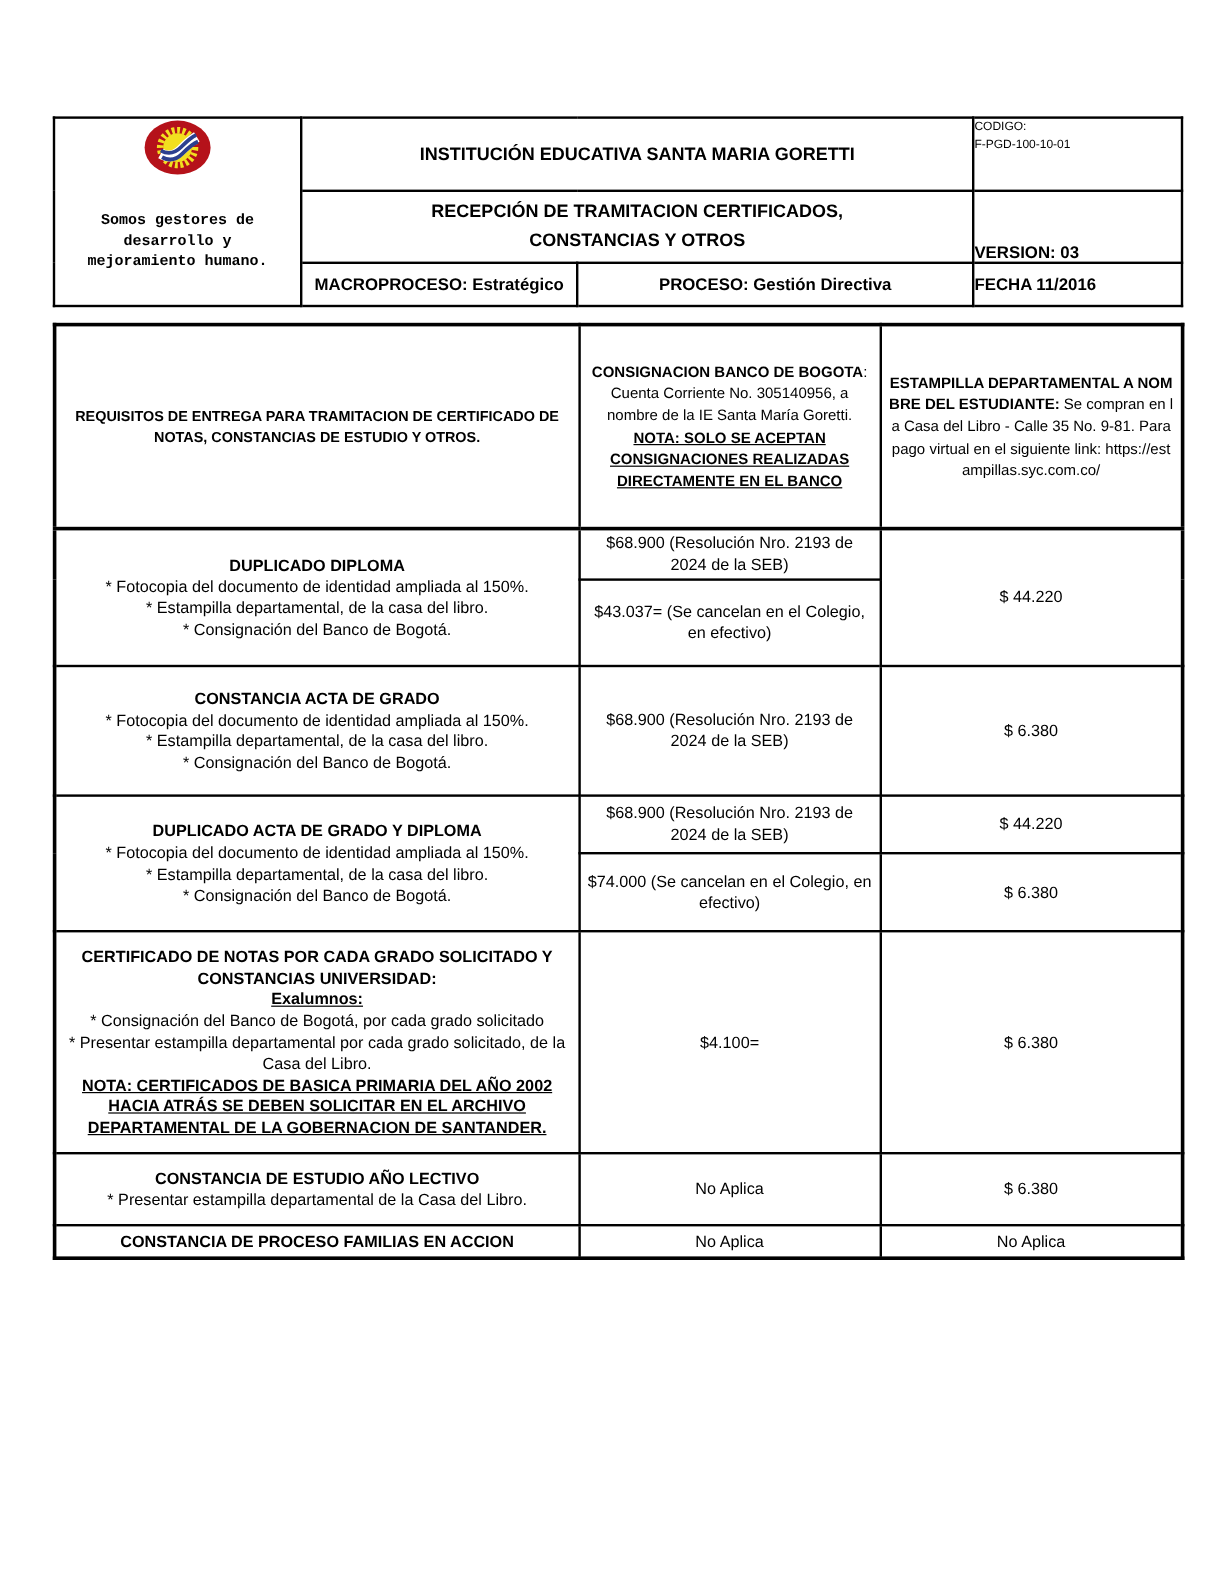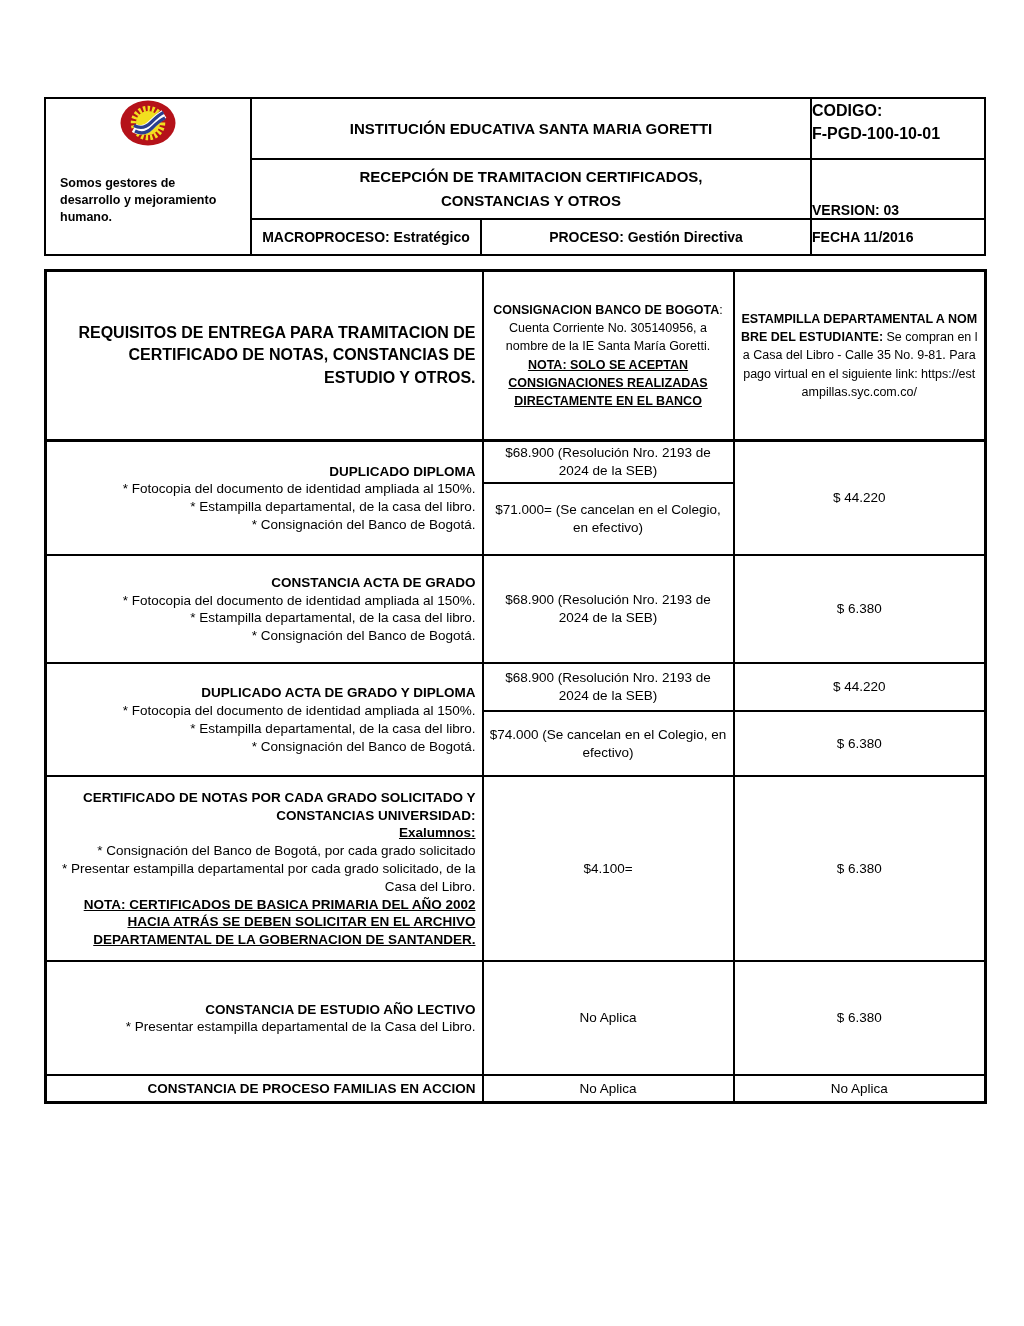--- a/index.html
+++ b/index.html
@@ -11,35 +11,35 @@
   }
   .page { position:relative; width:1024px; height:1326px; background:#fff; }
 
   table { border-collapse:collapse; table-layout:fixed; }
   td { border:2px solid #000; vertical-align:middle; overflow:hidden; }
 
   
   .hdr { position:absolute; left:44px; top:97px; width:940px; border:2px solid #000; }
   .hdr td { padding:0; }
   .logo-cell { text-align:center; vertical-align:top; padding-top:8px; }
-  .slogan { font-weight:bold; font-size:12.5px; line-height:1.35; margin-top:24px; padding:0 14px; text-align:left; }
+  .slogan { font-weight:bold; font-size:12.5px; line-height:1.35; margin-top:24px; padding:0 14px; text-align:center;font-family:Liberation Mono, monospace; }
   .title-cell { font-weight:bold; font-size:15px; text-align:center; }
-  .code-cell { vertical-align:top; font-weight:bold; font-size:16px; padding:3px 6px; line-height:1.45; }
+  .code-cell { vertical-align:top; font-weight:normal; font-size:10px; padding:3px 6px; line-height:1.45; }
   .sub-cell { font-weight:bold; font-size:15px; text-align:center; line-height:1.6; }
   .ver-cell { vertical-align:bottom; font-weight:bold; font-size:14px; padding:2px 6px; }
   .mp-cell, .pr-cell { font-weight:bold; font-size:14px; text-align:center; }
   .fe-cell { font-weight:bold; font-size:14px; padding:0 6px; }
 
   
   .main { position:absolute; left:44px; top:269px; width:940px; border:3px solid #000; }
   .main td { padding:2px 6px; }
   .main .thead td { border-bottom:3px solid #000; }
-  .c1h { font-weight:bold; font-size:16px; text-align:right; line-height:1.4; padding:0 8px; }
+  .c1h { font-weight:bold; font-size:12px; text-align:center; line-height:1.4; padding:0 8px; }
   .c2h, .c3h { font-size:12.5px; text-align:center; line-height:1.45; padding:0 4px; }
-  .req { font-size:13.5px; line-height:1.32; text-align:right; padding:4px 8px; }
+  .req { font-size:13.5px; line-height:1.32; text-align:center; padding:4px 8px; }
   .req .t { font-weight:bold; }
   .money { font-size:13.5px; text-align:center; line-height:1.35; }
   .b { font-weight:bold; }
   .u { text-decoration:underline; }
   .url { word-break:break-all; }
 </style>
 </head>
 <body>
 
 <div class="page">
@@ -103,21 +103,21 @@
       <td class="req" rowspan="2">
         <div class="t">DUPLICADO  DIPLOMA</div>
         <div>* Fotocopia del documento de identidad ampliada al 150%.</div>
         <div>* Estampilla departamental, de la casa del libro.</div>
         <div>* Consignación del Banco de Bogotá.</div>
       </td>
       <td class="money">$68.900 (Resolución Nro. 2193 de 2024 de la SEB)</td>
       <td class="money" rowspan="2">$ 44.220</td>
     </tr>
     <tr style="height:72px">
-      <td class="money">$71.000= (Se cancelan en el Colegio, en efectivo)</td>
+      <td class="money">$43.037= (Se cancelan en el Colegio, en efectivo)</td>
     </tr>
 
     <tr style="height:108px">
       <td class="req">
         <div class="t">CONSTANCIA ACTA DE GRADO</div>
         <div>* Fotocopia del documento de identidad ampliada al 150%.</div>
         <div>* Estampilla departamental, de la casa del libro.</div>
         <div>* Consignación del Banco de Bogotá.</div>
       </td>
       <td class="money">$68.900 (Resolución Nro. 2193 de 2024 de la SEB)</td>
@@ -144,21 +144,21 @@
         <div class="t">CERTIFICADO DE NOTAS POR CADA GRADO SOLICITADO Y CONSTANCIAS UNIVERSIDAD:</div>
         <div class="t u">Exalumnos:</div>
         <div>* Consignación del Banco de Bogotá, por cada grado solicitado</div>
         <div>* Presentar estampilla departamental por cada grado solicitado, de la Casa del Libro.</div>
         <div class="t u">NOTA: CERTIFICADOS DE BASICA PRIMARIA DEL AÑO 2002 HACIA ATRÁS SE DEBEN SOLICITAR EN EL ARCHIVO DEPARTAMENTAL DE LA GOBERNACION DE SANTANDER.</div>
       </td>
       <td class="money">$4.100=</td>
       <td class="money">$ 6.380</td>
     </tr>
 
-    <tr style="height:114px">
+    <tr style="height:60px">
       <td class="req">
         <div class="t">CONSTANCIA DE ESTUDIO AÑO LECTIVO</div>
         <div>* Presentar estampilla departamental de la Casa del Libro.</div>
       </td>
       <td class="money">No Aplica</td>
       <td class="money">$ 6.380</td>
     </tr>
 
     <tr style="height:27px">
       <td class="req">

